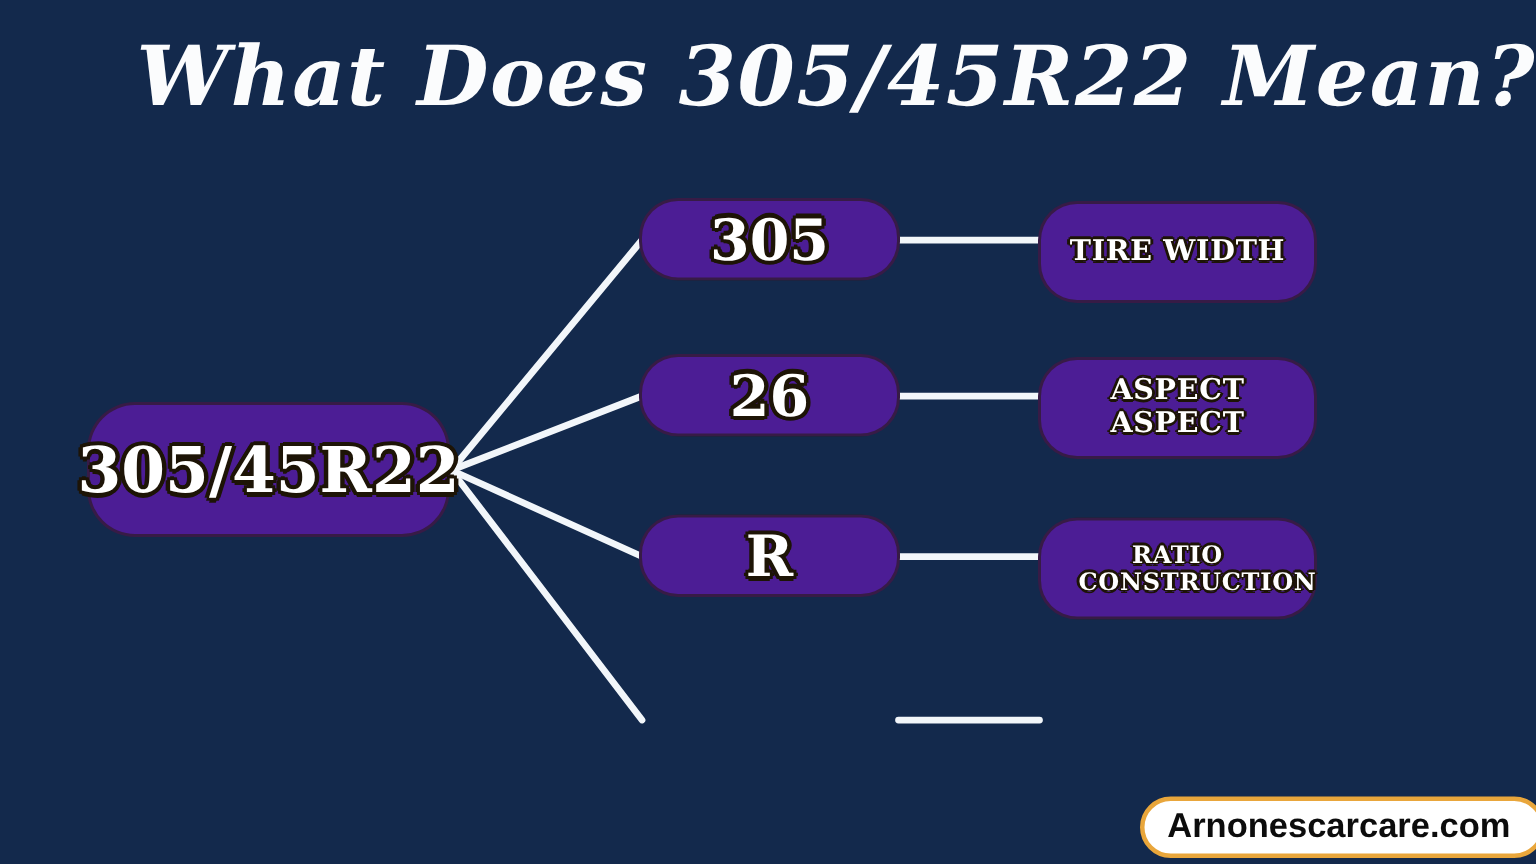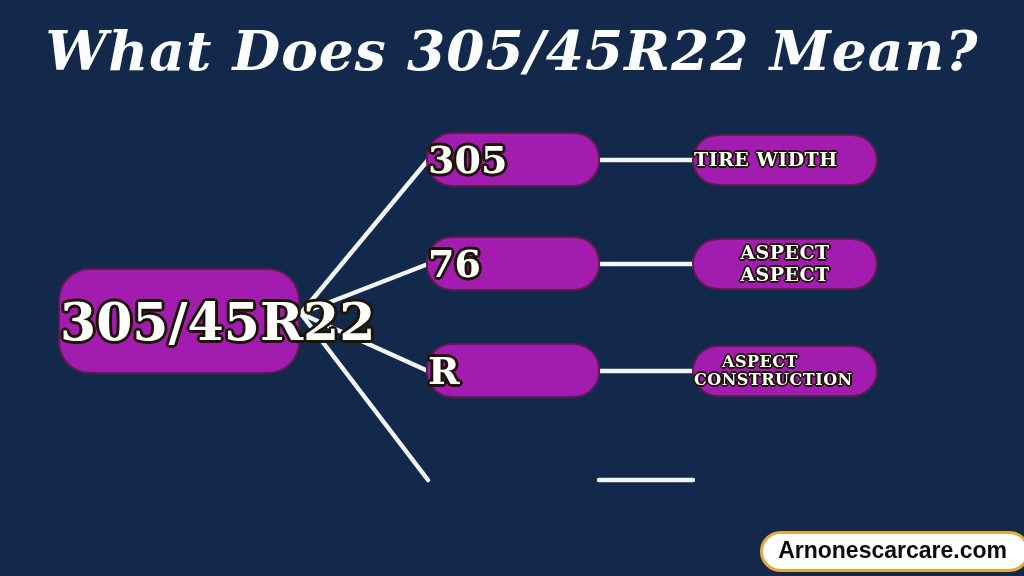--- a/index.html
+++ b/index.html
@@ -6,54 +6,54 @@
   .stage{
     position:relative;
     width:1024px;height:576px;
     background:#13294c;
     overflow:hidden;
     font-family:"DejaVu Serif", serif;
   }
   
   .title{
     position:absolute;top:18px;left:0;right:0;
-    text-align:center;
+    text-align:right;
     font-family:"DejaVu Serif", serif;
     font-style:italic;
     font-weight:bold;
     font-size:55px;
     letter-spacing:1px;
     color:#fbfcfd;
     white-space:nowrap;
   }
   
   .lines{position:absolute;left:0;top:0;width:1024px;height:576px;}
   
   .pill{
     position:absolute;
-    background:#a21caf;
+    background:#4c1d95;
     border:2px solid rgba(38,26,6,0.55);
     border-radius:26px;
-    display:flex;align-items:center;
+    display:flex;align-items:center;justify-content:center;
     box-sizing:border-box;
     color:#ffffff;
     font-weight:bold;
   }
   .root-box{
-    left:58px;top:268px;width:242px;height:106px;
+    left:58px;top:268px;width:242px;height:90px;
     border-radius:32px;
-    font-size:52px;
+    font-size:42px;
     white-space:nowrap;
   }
   .code-box{
     left:426px;width:174px;height:55px;
     font-size:38px;
   }
   .label-box{
-    left:692px;width:186px;height:52px;
+    left:692px;width:186px;height:68px;
     font-size:19px;
     letter-spacing:0.5px;
     text-align:center;
     line-height:1.15;
   }
   .label-box.two-line{font-size:16px;}
   .label-box.two-line .lbl{max-width:132px;display:inline-block;}
   .row1-code{top:132px;}  .row1-label{top:134px;}
   .row2-code{top:236px;}  .row2-label{top:238px;}
   .row3-code{top:343px;}  .row3-label{top:345px;}
@@ -109,29 +109,29 @@
   </div>
 
   <div class="pill code-box row1-code outline-lg">
     <span class="lbl">305</span>
   </div>
   <div class="pill label-box row1-label outline-sm">
     <span class="lbl">TIRE WIDTH</span>
   </div>
 
   <div class="pill code-box row2-code outline-lg">
-    <span class="lbl">76</span>
+    <span class="lbl">26</span>
   </div>
   <div class="pill label-box row2-label outline-sm">
     <span class="lbl">ASPECT ASPECT</span>
   </div>
 
   <div class="pill code-box row3-code outline-lg">
     <span class="lbl">R</span>
   </div>
   <div class="pill label-box row3-label two-line outline-sm">
-    <span class="lbl">ASPECT CONSTRUCTION</span>
+    <span class="lbl">RATIO CONSTRUCTION</span>
   </div>
 
 
   <div class="badge">Arnonescarcare.com</div>
 
 </div>
 
 </body></html>

